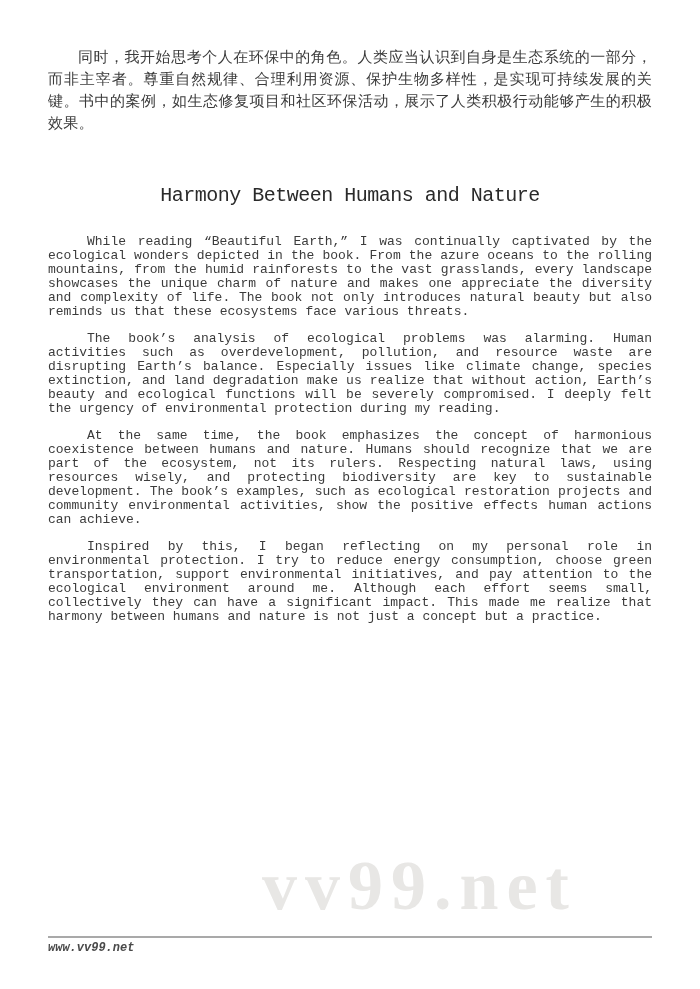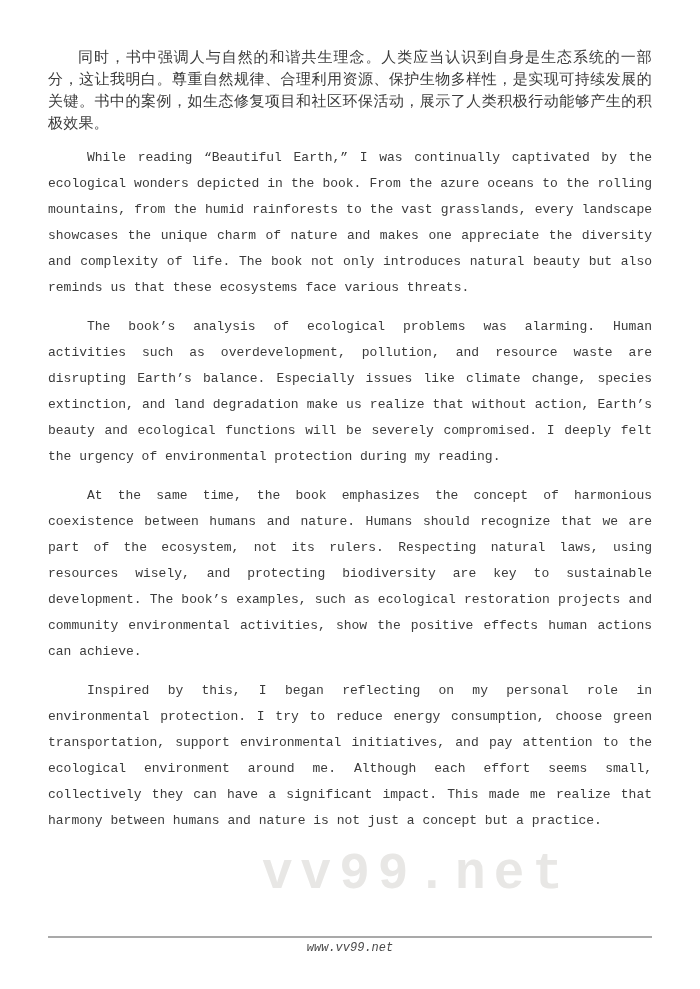--- a/index.html
+++ b/index.html
@@ -13,23 +13,23 @@
     height: 989px;
     background: var(--c-page_bg, #ffffff);
     overflow: hidden;
     font-family: "Liberation Serif", "DejaVu Serif", serif;
   }
   .watermark {
     position: absolute;
     left: 262px;
     top: 846px;
     z-index: 0;
-    font-family: Liberation Mono, monospace;
+    font-family: Liberation Serif, serif;
     font-weight: bold;
-    font-size: 51px;
+    font-size: 70px;
     letter-spacing: 8px;
     color: var(--c-watermark, #e8e7e5);
     user-select: none;
     white-space: nowrap;
   }
   .content {
     position: relative;
     z-index: 1;
     padding: 46px 48px 0 48px;
   }
@@ -49,58 +49,60 @@
     font-weight: normal;
     font-size: 20px;
     letter-spacing: -0.5px;
     text-align: center;
     color: var(--c-title, #2a2a2a);
   }
   .en-para {
     margin: 0 0 13px 0;
     font-family: "Liberation Mono", "DejaVu Sans Mono", monospace;
     font-size: 13px;
-    line-height: 26px;
+    line-height: 14px;
     color: var(--c-text, #3b3b3b);
     text-align: justify;
     text-indent: 3em;
   }
   .footer {
     position: absolute;
     left: 48px;
     right: 48px;
     top: 936px;
     z-index: 1;
   }
   .footer-line {
     height: 2px;
     background: var(--c-footer_line, #a9a9a9);
   }
   .footer-url {
     margin-top: 3px;
-    text-align: center;
+    text-align: left;
     font-family: "Liberation Mono", "DejaVu Sans Mono", monospace;
     font-style: italic;
     font-size: 12px;
     color: var(--c-footer_text, #4a4a4a);
+    font-weight: bold;
   }
 </style>
 </head>
 <body>
 
 <div class="page">
 
   <div class="watermark">vv99.net</div>
 
   <div class="content">
 
-    <p class="cn-para">同时，书中强调人与自然的和谐共生理念。人类应当认识到自身是生态系统的一部分，这让我明白。尊重自然规律、合理利用资源、保护生物多样性，是实现可持续发展的关键。书中的案例，如生态修复项目和社区环保活动，展示了人类积极行动能够产生的积极效果。</p>
+    <p class="cn-para">同时，我开始思考个人在环保中的角色。人类应当认识到自身是生态系统的一部分，而非主宰者。尊重自然规律、合理利用资源、保护生物多样性，是实现可持续发展的关键。书中的案例，如生态修复项目和社区环保活动，展示了人类积极行动能够产生的积极效果。</p>
 
 
 
+    <h1 class="essay-title">Harmony Between Humans and Nature</h1>
 
     <p class="en-para">While reading “Beautiful Earth,” I was continually captivated by the ecological wonders depicted in the book. From the azure oceans to the rolling mountains, from the humid rainforests to the vast grasslands, every landscape showcases the unique charm of nature and makes one appreciate the diversity and complexity of life. The book not only introduces natural beauty but also reminds us that these ecosystems face various threats.</p>
 
     <p class="en-para">The book’s analysis of ecological problems was alarming. Human activities such as overdevelopment, pollution, and resource waste are disrupting Earth’s balance. Especially issues like climate change, species extinction, and land degradation make us realize that without action, Earth’s beauty and ecological functions will be severely compromised. I deeply felt the urgency of environmental protection during my reading.</p>
 
     <p class="en-para">At the same time, the book emphasizes the concept of harmonious coexistence between humans and nature. Humans should recognize that we are part of the ecosystem, not its rulers. Respecting natural laws, using resources wisely, and protecting biodiversity are key to sustainable development. The book’s examples, such as ecological restoration projects and community environmental activities, show the positive effects human actions can achieve.</p>
 
     <p class="en-para">Inspired by this, I began reflecting on my personal role in environmental protection. I try to reduce energy consumption, choose green transportation, support environmental initiatives, and pay attention to the ecological environment around me. Although each effort seems small, collectively they can have a significant impact. This made me realize that harmony between humans and nature is not just a concept but a practice.</p>
 
   </div>

